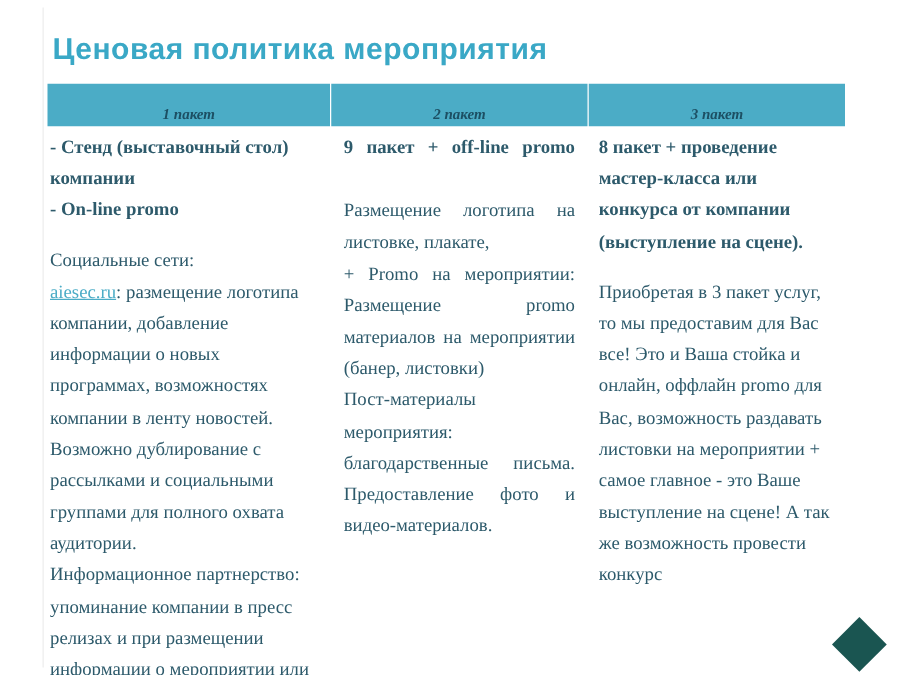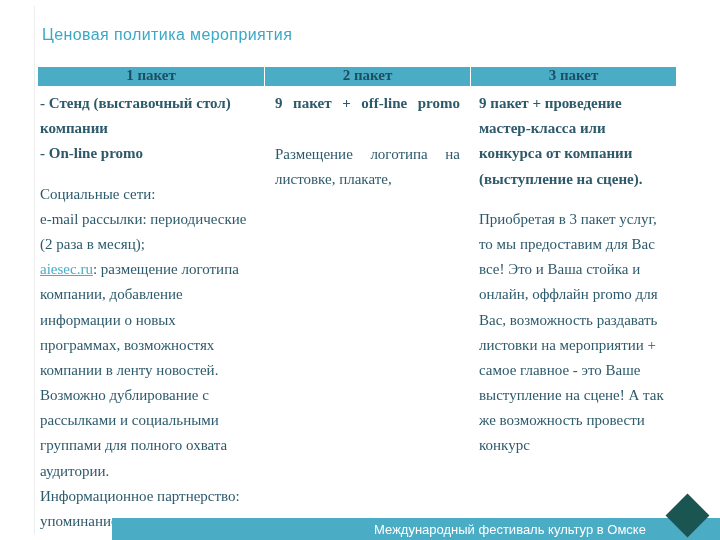--- a/index.html
+++ b/index.html
@@ -9,29 +9,29 @@
     font-family:"Liberation Serif", serif;
     position:relative;
     overflow:hidden;
   }
   .slide { position:absolute; inset:0; background:#ffffff; }
   .left-rule { position:absolute; left:34px; top:6px; bottom:6px; width:1px; background:#ededed; }
 
   .title {
     position:absolute; left:42px; top:26px;
     font-family:"Liberation Sans", sans-serif;
-    font-weight:normal; font-size:16px; color:var(--accent-title, #3aa8c6);
+    font-weight:bold; font-size:24px; color:var(--accent-title, #3aa8c6);
     letter-spacing:0.4px;
   }
 
   .table { position:absolute; left:38px; top:67px; width:638px; }
   .thead { display:flex; gap:1px; }
   .th {
     background:var(--accent, #4bacc6); color:#1c4f63; font-weight:bold;
-    font-size:15px; text-align:center; padding:0 0 2px 0;
+    font-size:12px; text-align:center; padding:17px 0 2px 0;font-style:italic;
   }
   .th1 { width:226px; } .th2 { width:205px; } .th3 { width:205px; }
 
   .tbody { display:flex; }
   .col { font-size:15px; line-height:1.68; color:var(--text, #2d5a6b); padding:5px 10px 0 2px; }
   .col1 { width:226px; }
   .col2 { width:206px; padding-left:11px; text-align:justify; }
   .col3 { width:206px; padding-left:9px; }
 
   p { margin:0; }
@@ -76,43 +76,41 @@
       <div class="th th3">3 пакет</div>
     </div>
 
     <div class="tbody">
 
       <div class="col col1">
         <p class="bold pre">- Стенд (выставочный стол) компании
 - On-line promo</p>
         <div class="gap"></div>
         <p>Социальные сети:</p>
-        <p>e-mail рассылки: периодические (2 раза в месяц);</p>
         <p><a class="link">aiesec.ru</a><span>: размещение логотипа компании, добавление информации о новых программах, возможностях компании в ленту новостей.</span></p>
         <p>Возможно дублирование с рассылками и социальными группами для полного охвата аудитории.</p>
         <p>Информационное партнерство: упоминание компании в пресс релизах и при размещении информации о мероприятии или организации на сайтах:</p>
         <p>Сайт ОмГУ</p>
         <p>Молодежи</p>
         <p>Лига Молодежи</p>
       </div>
 
       <div class="col col2">
         <p class="bold spread">9 пакет + off-line promo</p>
         <div class="gap-lg"></div>
         <p>Размещение логотипа на листовке, плакате,</p>
+        <p>+ Promo на мероприятии: Размещение promo материалов на мероприятии (банер, листовки)</p>
+        <p>Пост-материалы мероприятия: благодарственные письма. Предоставление фото и видео-материалов.</p>
       </div>
 
       <div class="col col3">
-        <p class="bold">9 пакет + проведение мастер-класса или конкурса от компании (выступление на сцене).</p>
+        <p class="bold">8 пакет + проведение мастер-класса или конкурса от компании (выступление на сцене).</p>
         <div class="gap"></div>
         <p>Приобретая в 3 пакет услуг, то мы предоставим для Вас все! Это и Ваша стойка и онлайн, оффлайн promo для Вас, возможность раздавать листовки на мероприятии + самое главное - это Ваше выступление на сцене! А так же возможность провести конкурс</p>
       </div>
 
     </div>
   </div>
 
-  <div class="footer">
-    <span class="footer-label">Международный фестиваль культур в Омске</span>
-  </div>
 
   <div class="diamond"></div>
 
 </div>
 
 </body></html>

